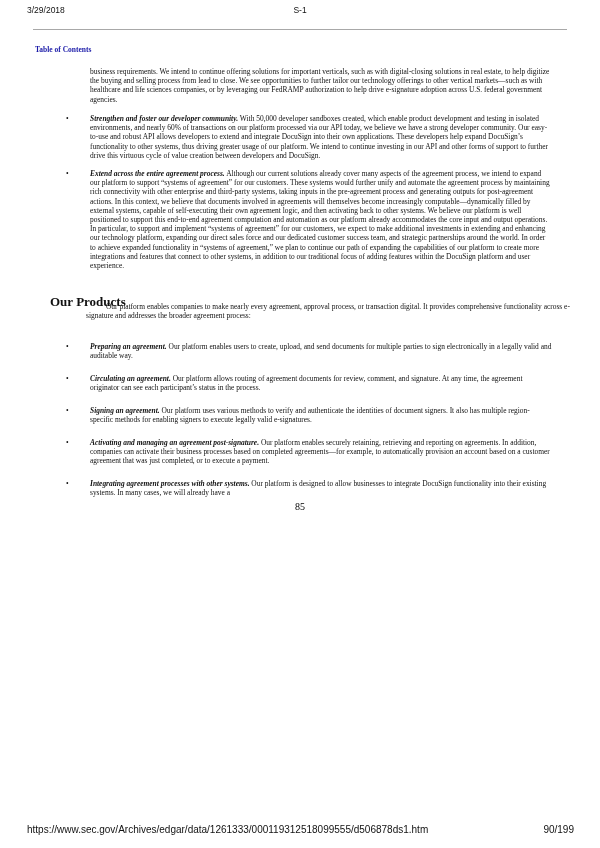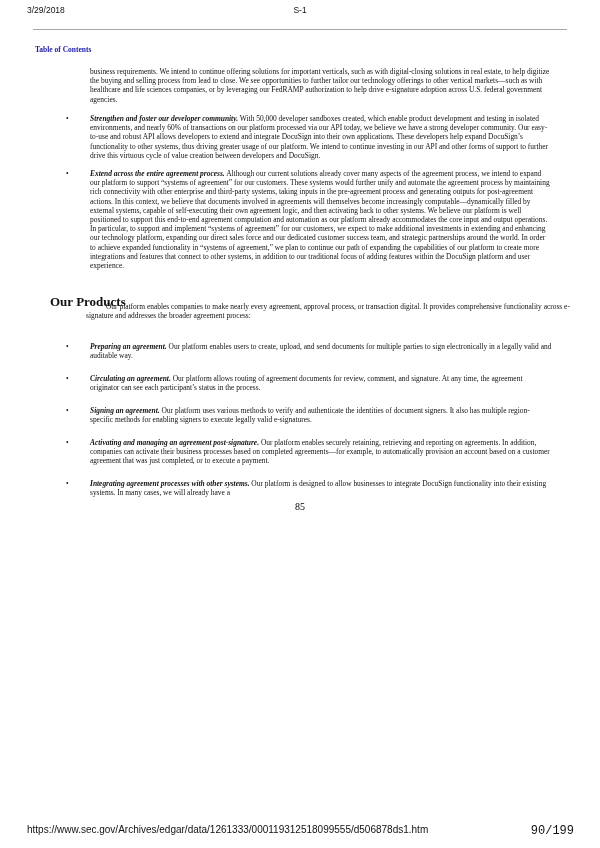--- a/index.html
+++ b/index.html
@@ -109,22 +109,22 @@
       left: 27px;
       top: 824px;
       font-family: "Liberation Sans", sans-serif;
       font-size: 10px;
       color: #111;
     }
     .footer-page {
       position: absolute;
       right: 26px;
       top: 824px;
-      font-family: Liberation Mono, monospace;
-      font-size: 12px;
+      font-family: Liberation Sans, sans-serif;
+      font-size: 10px;
       color: #111;
     }
   </style>
 </head>
 <body>
 
 <div class="hdr hdr-date">3/29/2018</div>
 <div class="hdr hdr-title">S-1</div>
 <div class="hdr-rule"></div>
 

